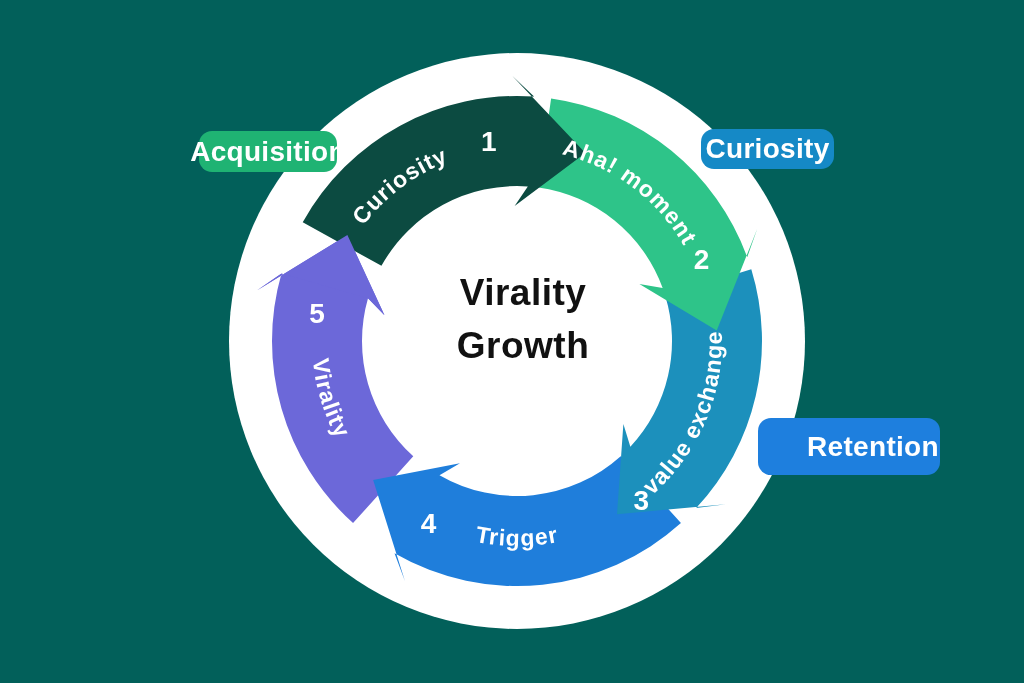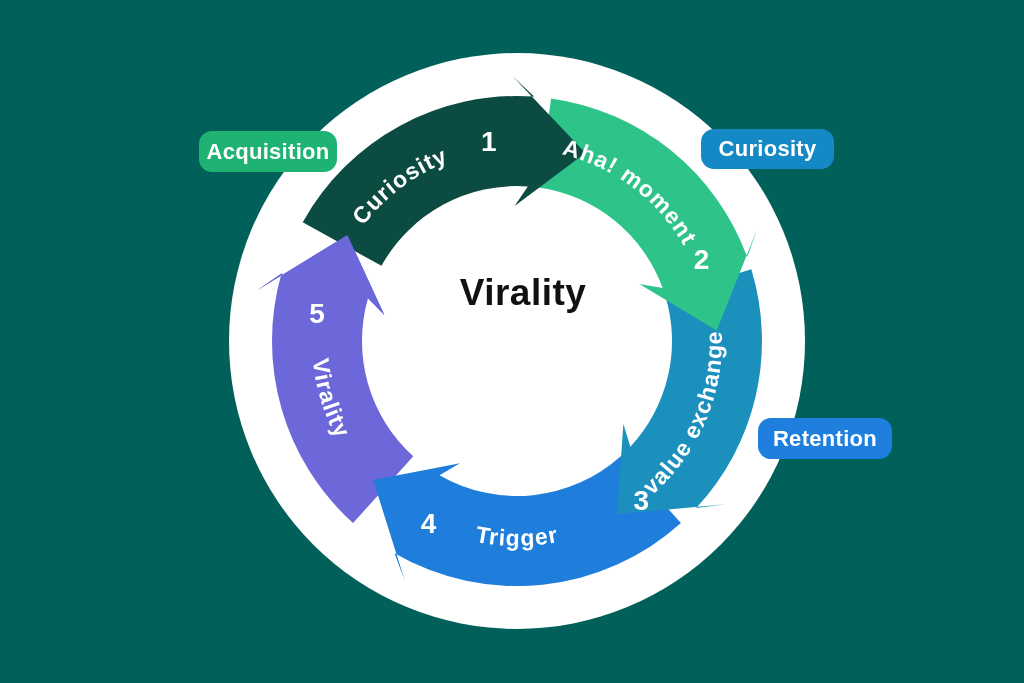--- a/index.html
+++ b/index.html
@@ -17,27 +17,27 @@
     font-size:37px;
     font-weight:bold;
     line-height:53px;
     letter-spacing:0.5px;
   }
   .badge{
     position:absolute;
     display:flex;align-items:center;justify-content:center;
     border-radius:13px;
     color:#ffffff;
-    font-size:22px;
+    font-size:28px;
     font-weight:bold;
     letter-spacing:0.3px;
   }
   .badge-0{left:199px;top:131px;width:138px;height:41px;}
   .badge-1{left:701px;top:129px;width:133px;height:40px;}
-  .badge-2{left:758px;top:418px;width:134px;height:41px;}
+  .badge-2{left:758px;top:418px;width:134px;height:57px;padding-left:48px;}
   .arrow-label{
     font-size:23px;
     font-weight:bold;
     letter-spacing:1px;
     fill:#ffffff;
   }
   .arrow-number{
     font-size:28px;
     font-weight:bold;
     fill:#ffffff;
@@ -70,20 +70,21 @@
       <text class="arrow-label" text-anchor="middle"><textPath href="#lp2" startOffset="50%">value exchange</textPath></text>
       <text class="arrow-number" x="641.36" y="510.18">3</text>
       <text class="arrow-label" text-anchor="middle"><textPath href="#lp3" startOffset="50%">Trigger</textPath></text>
       <text class="arrow-number" x="428.45" y="532.56">4</text>
       <text class="arrow-label" text-anchor="middle"><textPath href="#lp4" startOffset="50%">Virality</textPath></text>
       <text class="arrow-number" x="316.97" y="322.89">5</text>
     </svg>
 
   <div class="title" style="color: rgb(17, 17, 17);">
     <div>Virality</div>
+    <div>Growth</div>
   </div>
 
   <div class="badge badge-0" style="background: rgb(31, 179, 115); color: rgb(255, 255, 255);">
     <span>Acquisition</span>
   </div>
   <div class="badge badge-1" style="background: rgb(21, 137, 198); color: rgb(255, 255, 255);">
     <span>Curiosity</span>
   </div>
   <div class="badge badge-2" style="background: rgb(30, 127, 222); color: rgb(255, 255, 255);">
     <span>Retention</span>

